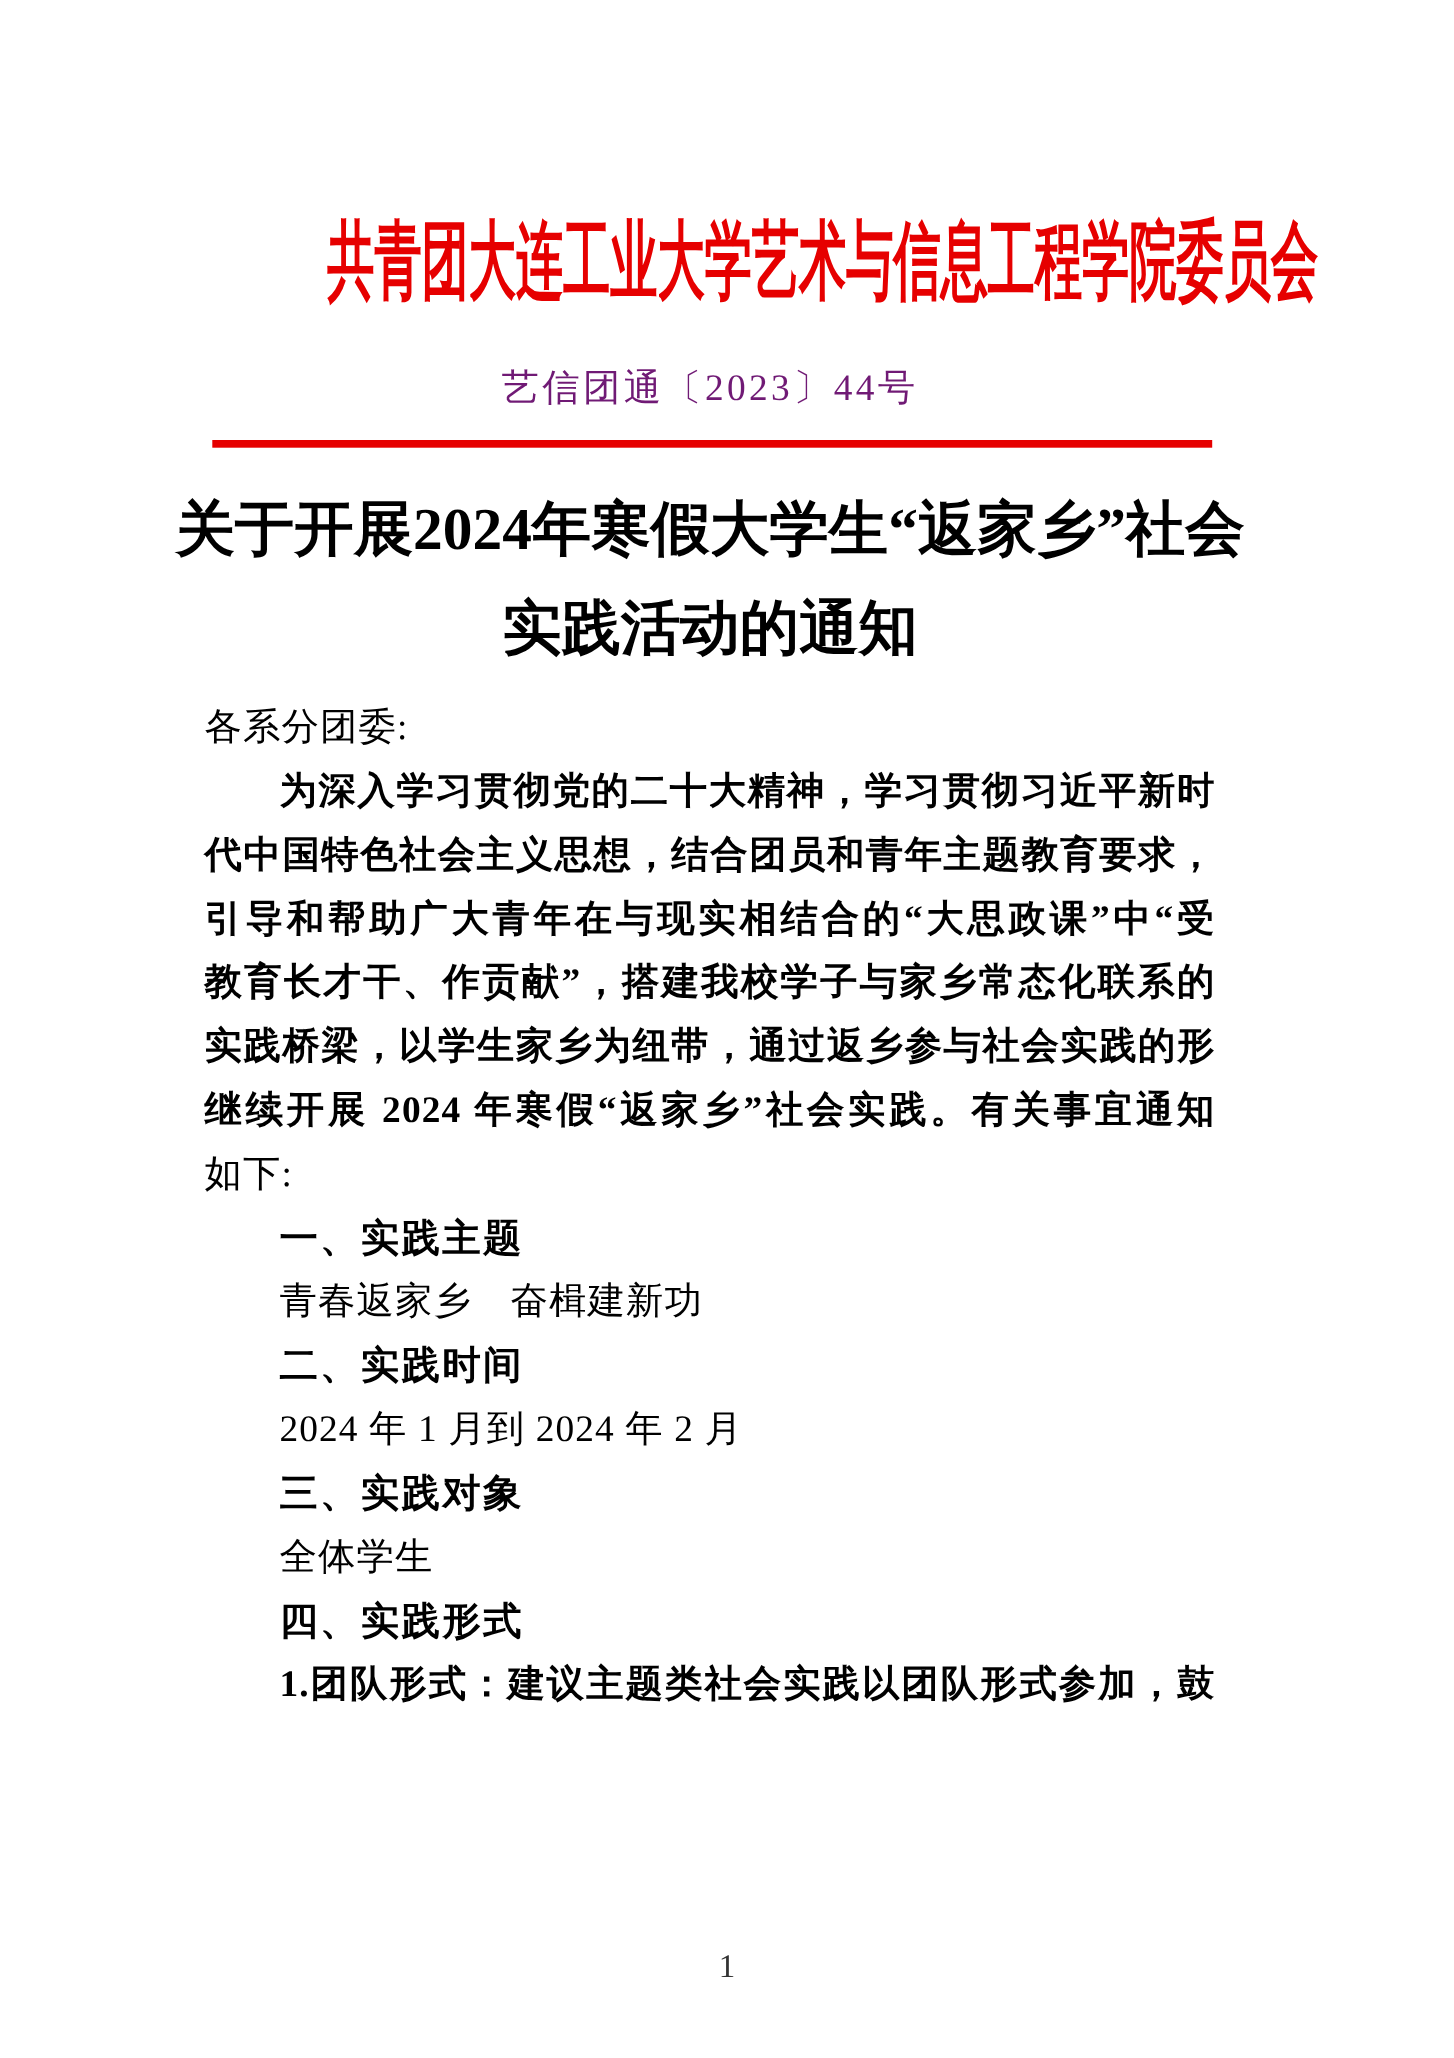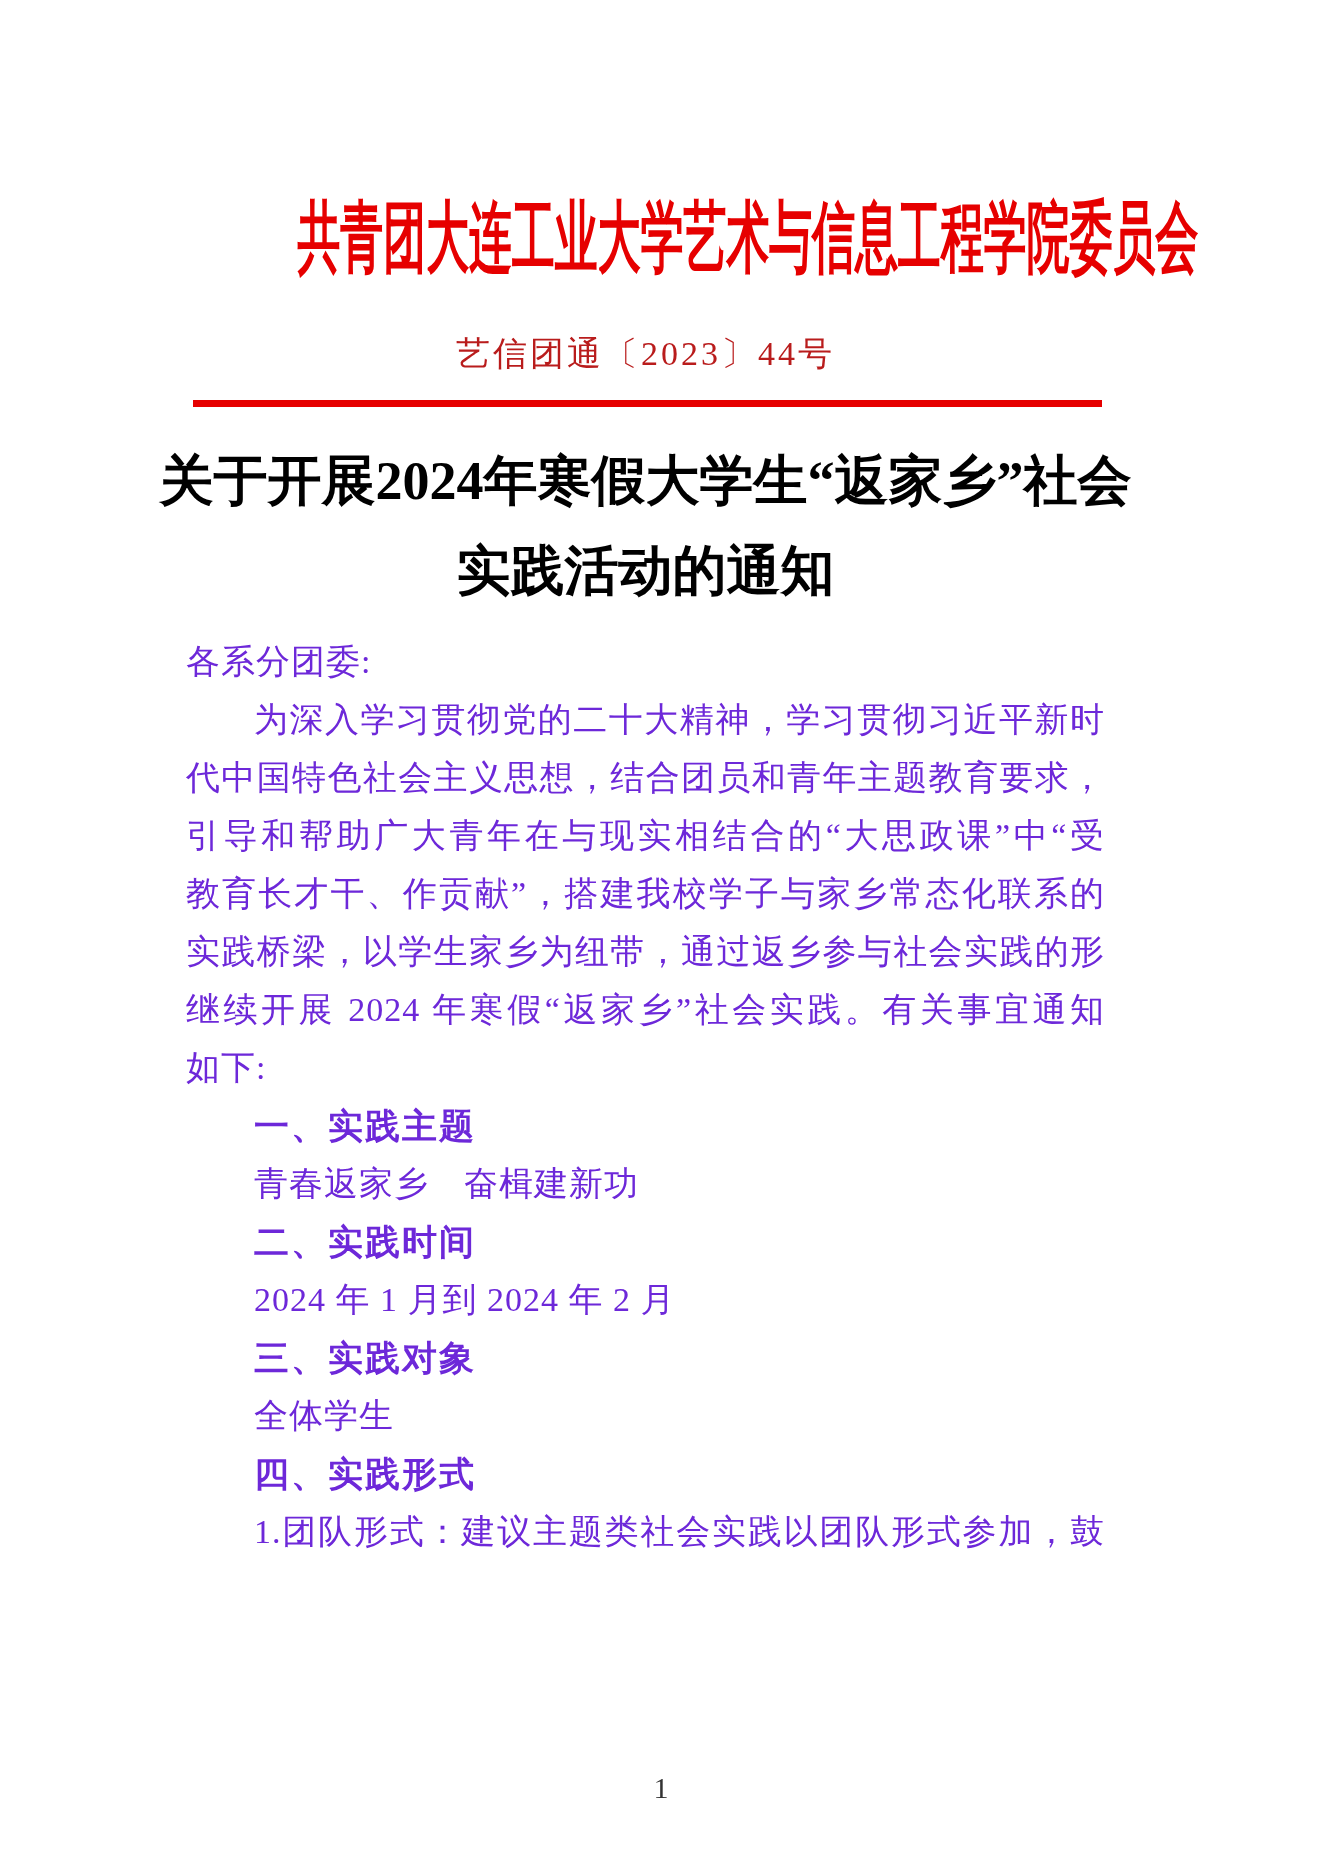--- a/index.html
+++ b/index.html
@@ -35,21 +35,21 @@
   
   .doc-number {
     position: absolute;
     top: 330px;
     left: 186px;
     width: 919px;
     text-align: center;
     font-size: 34px;
     line-height: 48px;
     letter-spacing: 3px;
-    color: #b91c1c;
+    color: #701a75;
   }
   
   .red-rule {
     position: absolute;
     top: 400px;
     left: 193px;
     width: 909px;
     height: 7px;
     background: var(--accent, #e60000);
   }
@@ -68,34 +68,35 @@
     line-height: 90px;
     white-space: nowrap;
   }
   
   .body-block {
     position: absolute;
     top: 633px;
     left: 186px;
     width: 919px;
     font-size: 34px;
-    color: #6d28d9;
+    color: #000000;
   }
   .body-line {
     height: 58px;
     line-height: 58px;
     letter-spacing: 1px;
     white-space: normal;
   }
   .body-line.indent {
     text-indent: 68px;
   }
   .body-line.stretch {
     text-align: justify;
     text-align-last: justify;
+    font-weight: bold;
   }
   .body-line.heading {
     font-family: "Liberation Sans", "DejaVu Sans", sans-serif;
     font-weight: bold;
     font-size: 35px;
     letter-spacing: 2px;
   }
   
   .page-number {
     position: absolute;

